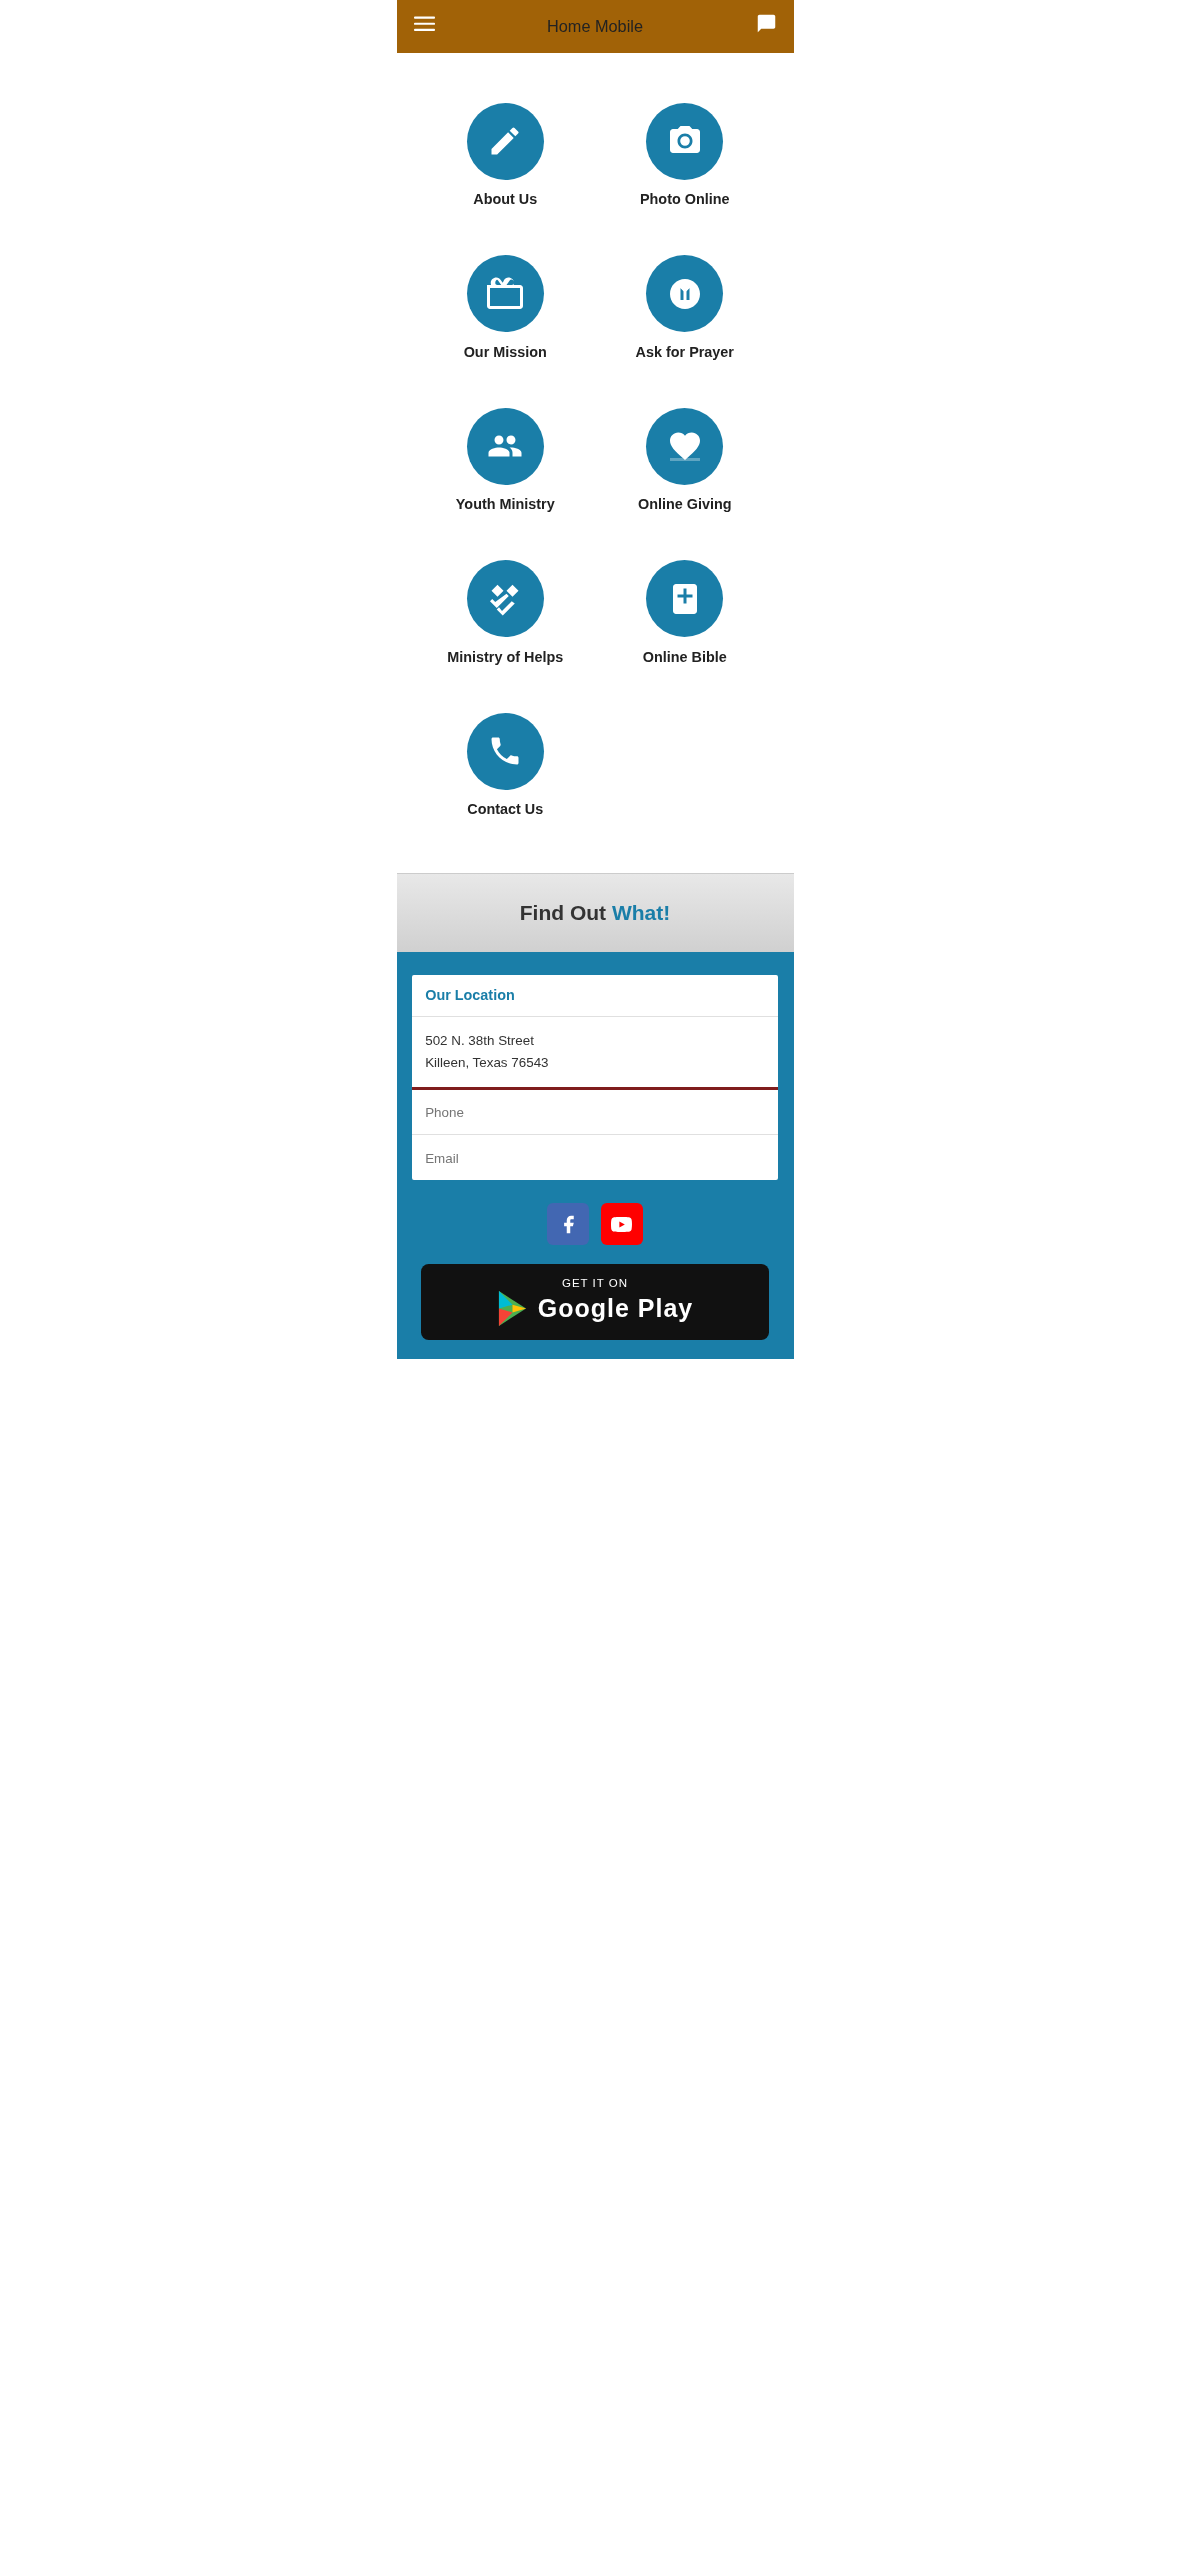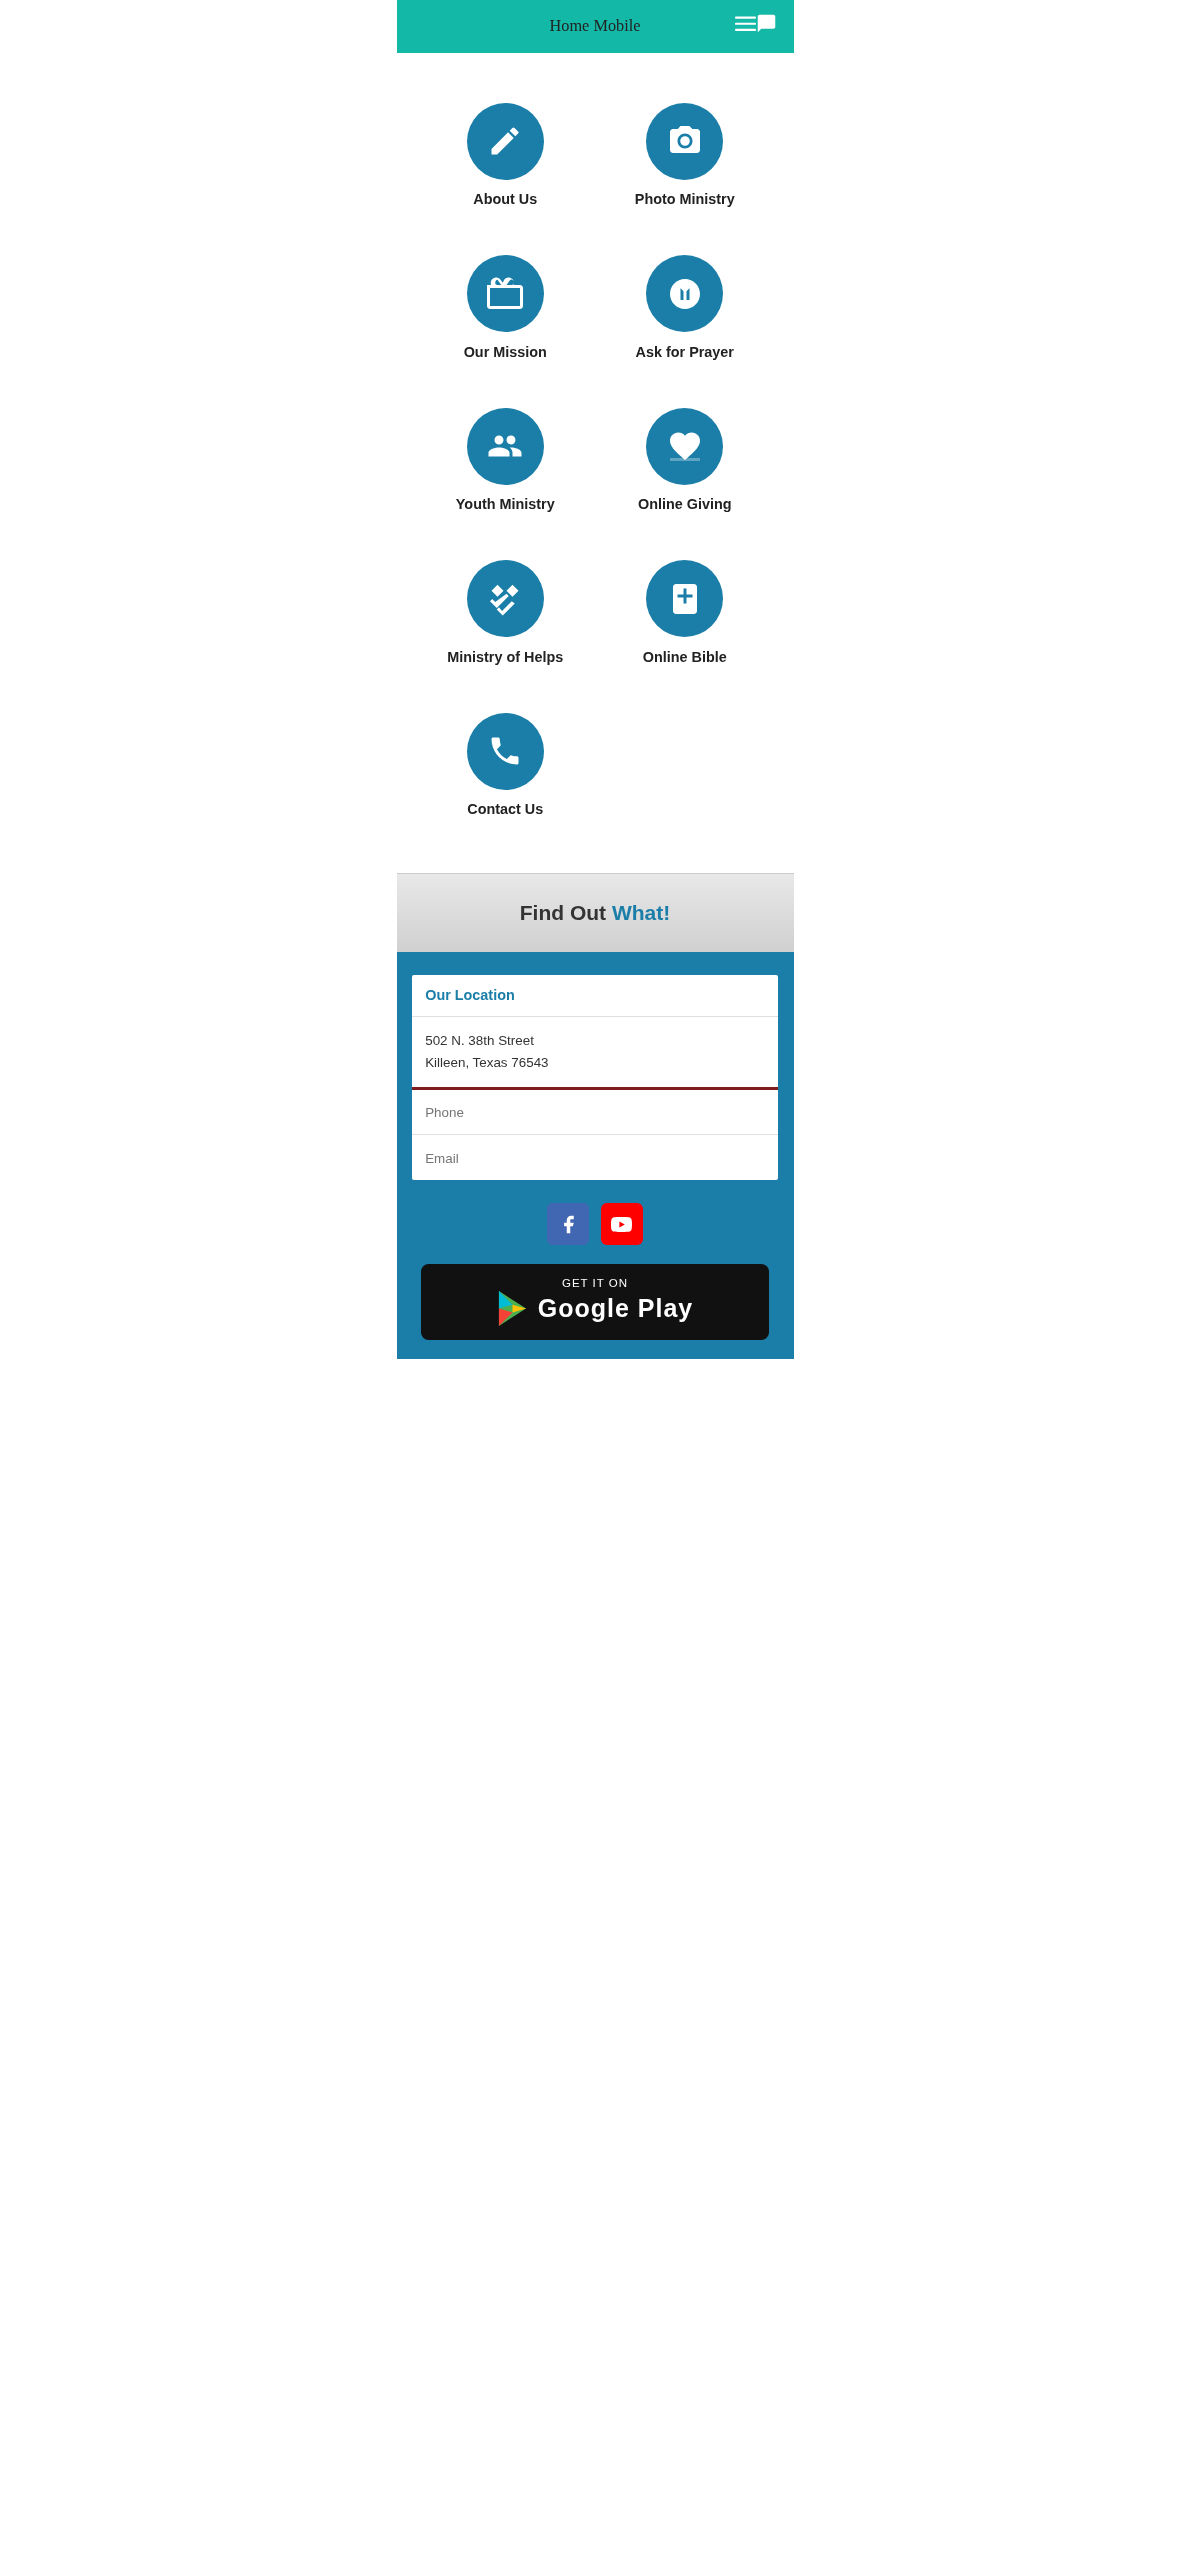--- a/index.html
+++ b/index.html
@@ -6,27 +6,26 @@
     * { box-sizing: border-box; margin: 0; padding: 0; }
     body {
       font-family: -apple-system, BlinkMacSystemFont, 'Segoe UI', sans-serif;
       background: #fff;
       max-width: 397px;
       margin: 0 auto;
     }
 
     
     .header {
-      background: #14b8a6;
-      display: flex;
-      align-items: center;
-      justify-content: flex-end;
+      background: #a16207;
+      display: flex;
+      align-items: center;
+      justify-content: space-between;
       padding: 13.4px 17px;
       position: relative;
-      font-family: Liberation Serif, serif;
     }
     .header-title {
       color: #222;
       font-size: 16.3px;
       font-weight: 400;
       position: absolute;
       left: 50%;
       transform: translateX(-50%);
     }
     .hamburger-icon, .chat-icon {
@@ -230,21 +229,21 @@
     <span class="menu-label">About Us</span>
   </div>
 
   <div class="menu-item">
     <div class="menu-icon-circle">
       <svg viewBox="0 0 24 24">
           <path d="M12 15.2A3.2 3.2 0 1 0 12 8.8a3.2 3.2 0 0 0 0 6.4z"></path>
           <path d="M9 2L7.17 4H4c-1.1 0-2 .9-2 2v12c0 1.1.9 2 2 2h16c1.1 0 2-.9 2-2V6c0-1.1-.9-2-2-2h-3.17L15 2H9zm3 15c-2.76 0-5-2.24-5-5s2.24-5 5-5 5 2.24 5 5-2.24 5-5 5z"></path>
         </svg>
     </div>
-    <span class="menu-label">Photo Ministry</span>
+    <span class="menu-label">Photo Online</span>
   </div>
 
   <div class="menu-item">
     <div class="menu-icon-circle">
       <svg viewBox="0 0 24 24">
           <path d="M20 6h-2.18c.07-.44.18-.88.18-1.34C18 2.54 16.29 1 14.25 1c-1.24 0-2.28.65-2.88 1.61L10.5 4.5 9.13 2.61C8.53 1.65 7.49 1 6.25 1 4.21 1 2.5 2.54 2.5 4.66c0 .46.11.9.18 1.34H0v14c0 1.1.9 2 2 2h20c1.1 0 2-.9 2-2V8c0-1.1-.9-2-2-2zm-2-1.34c0 .78-.62 1.34-1.5 1.34H13l2.13-3.07C15.41 2.54 15.82 2.33 16.25 2.33c.97 0 1.75.78 1.75 2.33zM6.25 2.33c.43 0 .84.21 1.12.6L9.5 6H7c-.88 0-1.5-.56-1.5-1.34 0-1.55.78-2.33 1.75-2.33zM22 20H2V8h20v12z"></path>
         </svg>
     </div>
     <span class="menu-label">Our Mission</span>
   </div>

